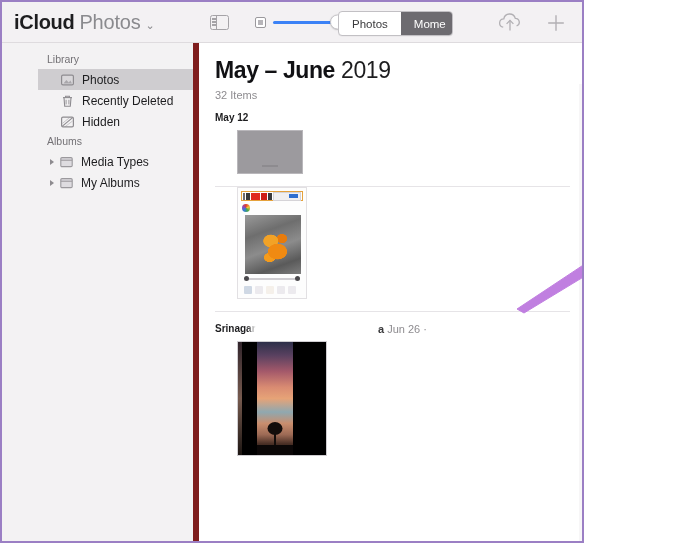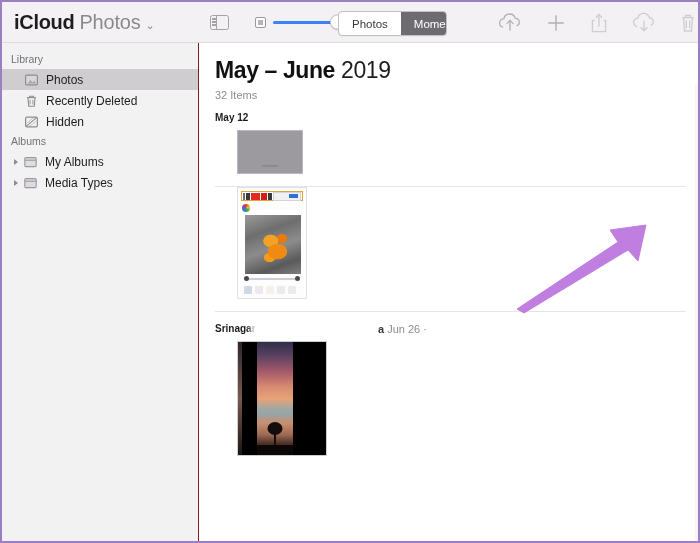--- a/index.html
+++ b/index.html
@@ -2,21 +2,21 @@
 <html><head>
 <meta charset="utf-8">
 <style>
   html, body {
     margin: 0; padding: 0;
     background: #ffffff;
     font-family: "Liberation Sans", sans-serif;
   }
   #app {
     position: relative;
-    width: 700px; height: 543px;
+    width: 584px; height: 543px;
     box-sizing: border-box;
     border: 2px solid #9b7fc4;
     background: #ffffff;
     overflow: hidden;
   }
 
   
   .toolbar {
     position: absolute; left: 0; top: 0;
     width: 100%; height: 41px;
@@ -96,38 +96,39 @@
     border: 1px solid #c2c0c4; border-radius: 4px;
     overflow: hidden; background: #fff;
     box-shadow: 0 0.5px 0.5px rgba(0,0,0,.06);
   }
   .seg {
     display: flex; align-items: center; justify-content: center;
     font-size: 11.5px; color: #3a3a3c;
     padding: 0 13px; white-space: nowrap;
   }
   .seg.active { background: #6d6b70; color: #ffffff; }
-  .seg.cut { padding-right: 0; }
+  .seg.cut { padding-right: 6px; }
 
   
   .tb-right {
     position: absolute; left: 495px; top: 6px;
     display: flex; align-items: center; gap: 22px;
   }
   .tb-right svg { display: block; }
 
   
   .sidebar {
     position: absolute; left: 0; top: 41px;
     width: 197px; bottom: 0;
     background: #f3f2f3;
-    border-right: 1px solid #7f1d1d;
+    border-right: 6px solid #7f1d1d;
     box-sizing: border-box;
     padding-top: 7px;
     overflow: hidden;
+    padding-left: 36px;
   }
   .sb-group-title {
     font-size: 10.5px; color: #737175;
     padding: 3px 0 4px 9px;
   }
   .sb-item {
     display: flex; align-items: center;
     height: 21px; padding-left: 22px;
     font-size: 12px; color: #1d1d1f;
   }
@@ -448,34 +449,34 @@
     <div class="sb-item has-arrow">
       <span class="disclosure">
           <b></b>
         </span>
       <span class="sb-ico">
         <svg width="15" height="14" viewBox="0 0 15 14" fill="none" stroke="#9b999d" stroke-width="1.1">
           <rect x="1.8" y="2.6" width="11.4" height="9" rx="1.2" fill="#dedce0"></rect>
           <path d="M1.8 5.2h11.4"></path>
         </svg>
       </span>
-      <span class="sb-label">My Albums</span>
+      <span class="sb-label">Media Types</span>
     </div>
 
     <div class="sb-item has-arrow">
       <span class="disclosure">
           <b></b>
         </span>
       <span class="sb-ico">
         <svg width="15" height="14" viewBox="0 0 15 14" fill="none" stroke="#9b999d" stroke-width="1.1">
           <rect x="1.8" y="2.6" width="11.4" height="9" rx="1.2" fill="#dedce0"></rect>
           <path d="M1.8 5.2h11.4"></path>
         </svg>
       </span>
-      <span class="sb-label">Media Types</span>
+      <span class="sb-label">My Albums</span>
     </div>
 
   </div>
 
   <div class="content">
 
     <div class="page-head">
       <div class="page-title">
         <span class="strong">May – June</span>
         <span class="year">2019</span>

